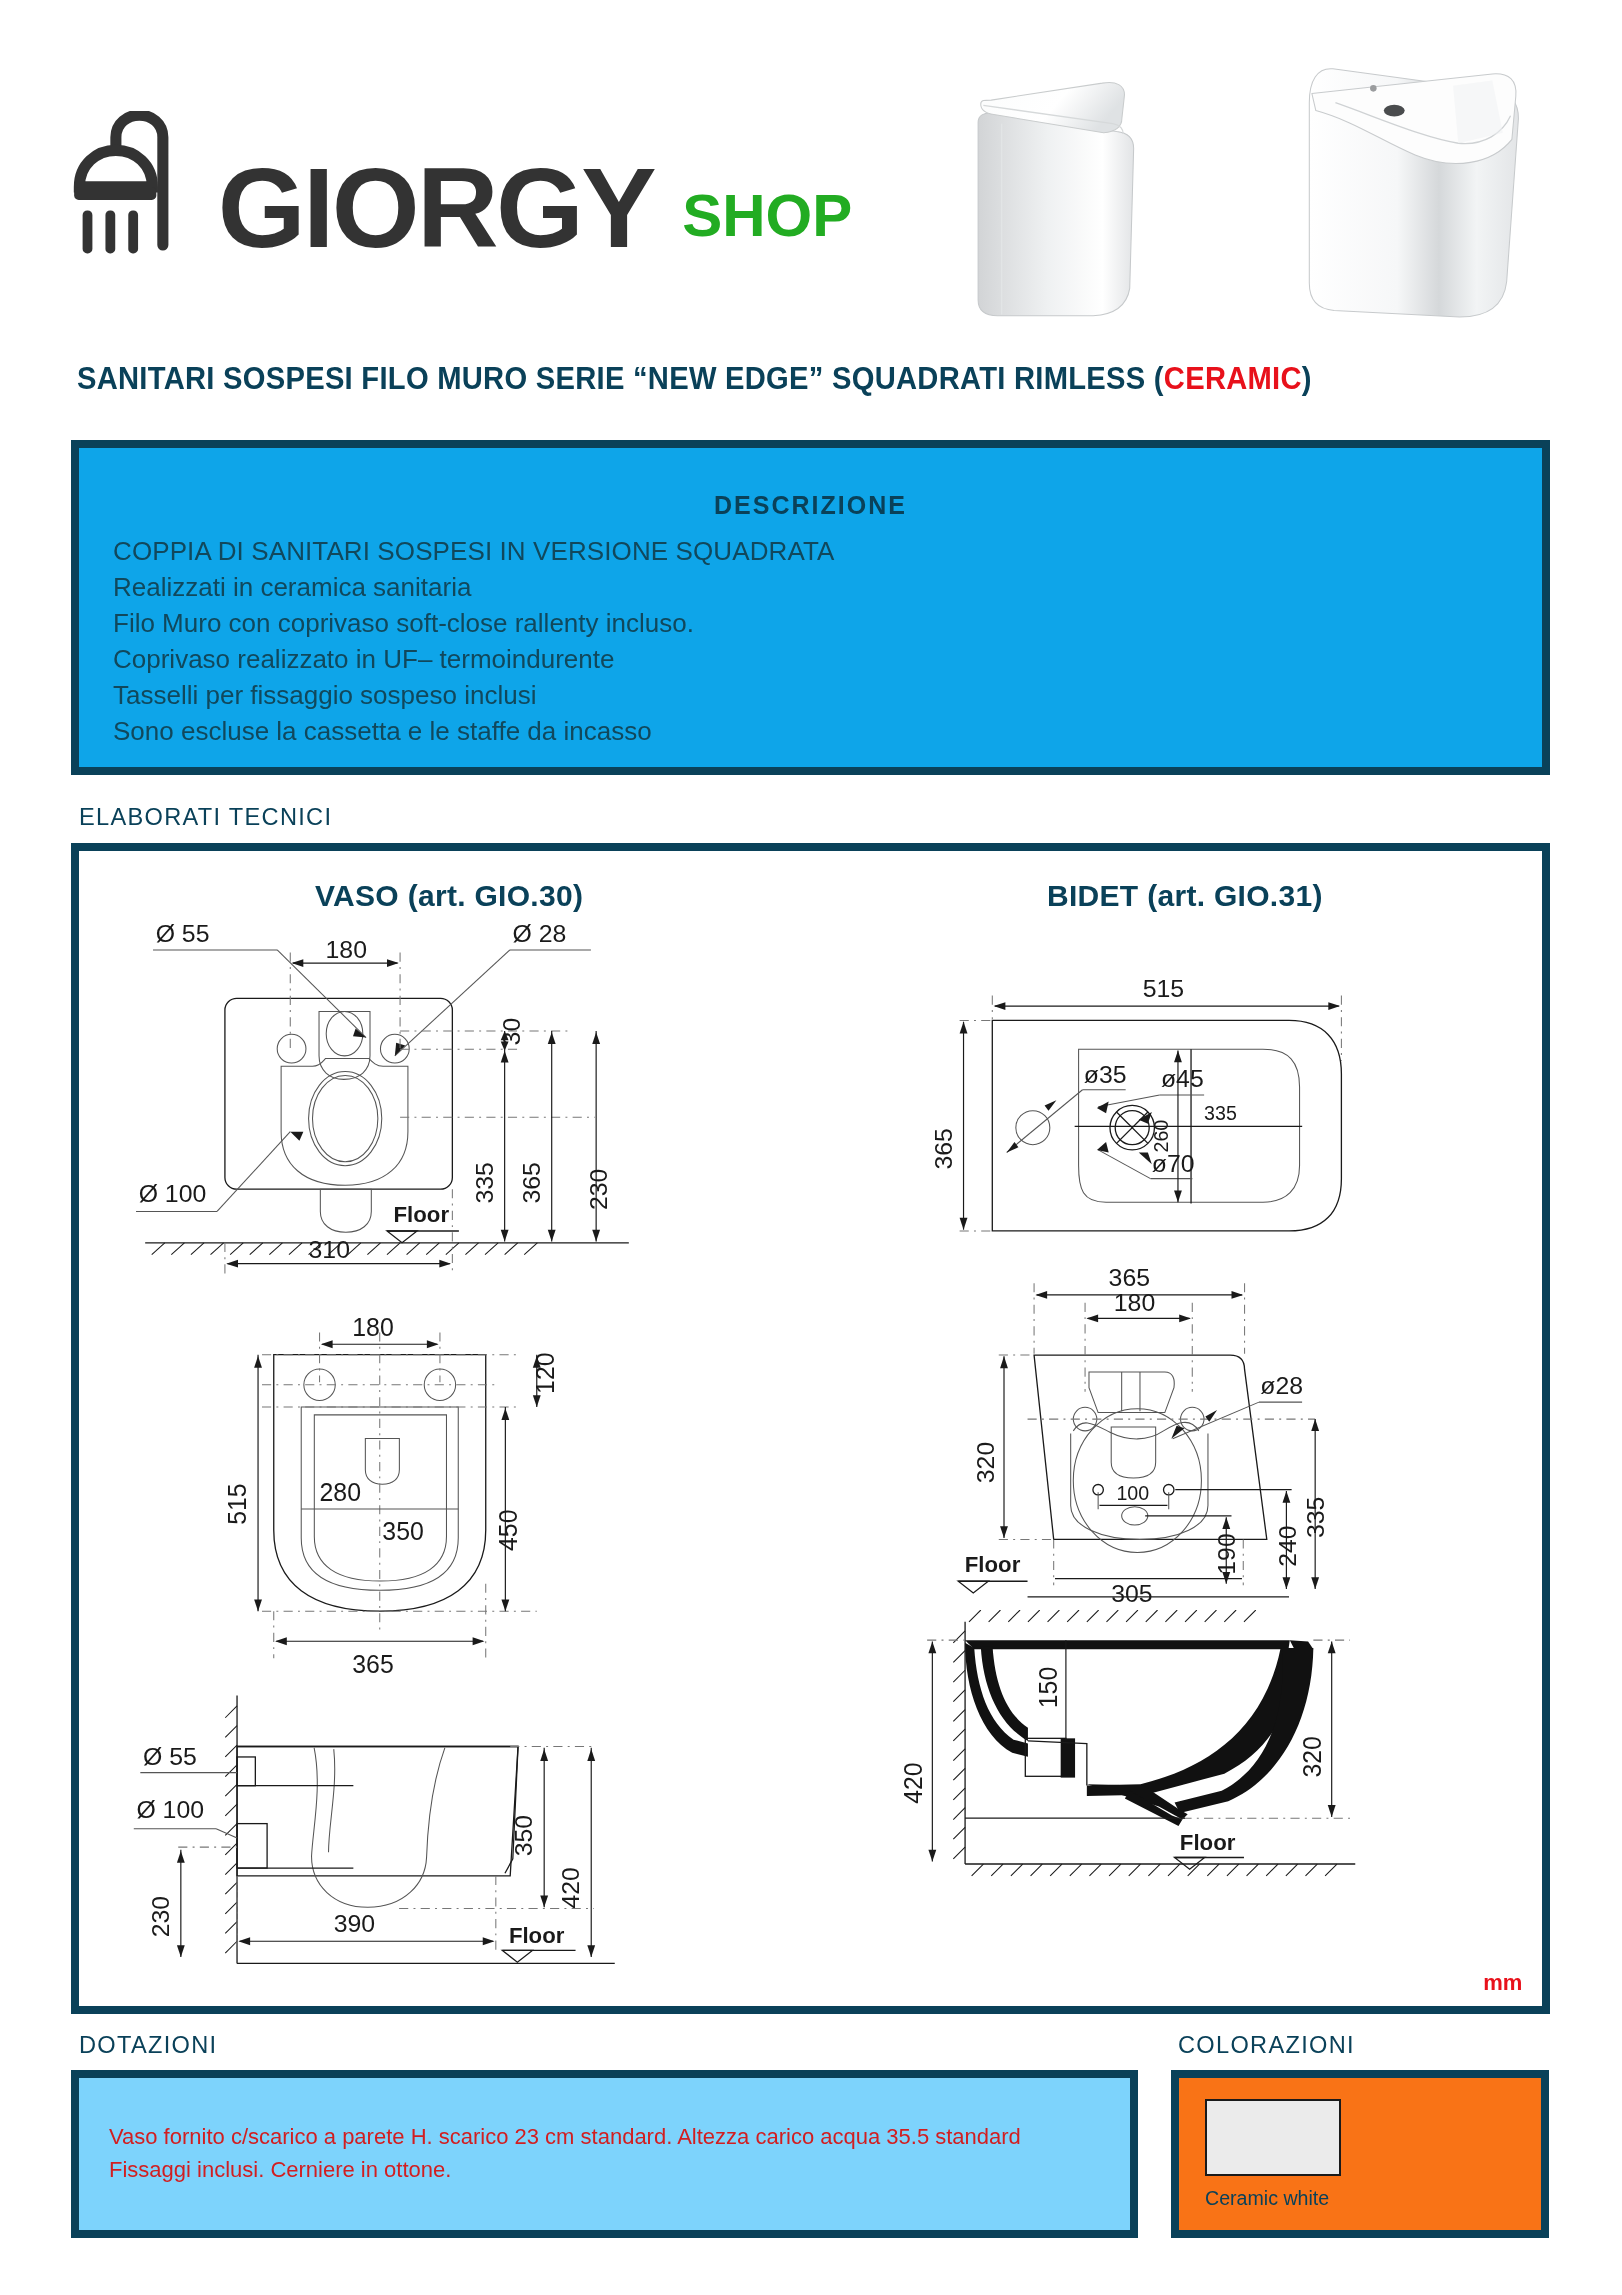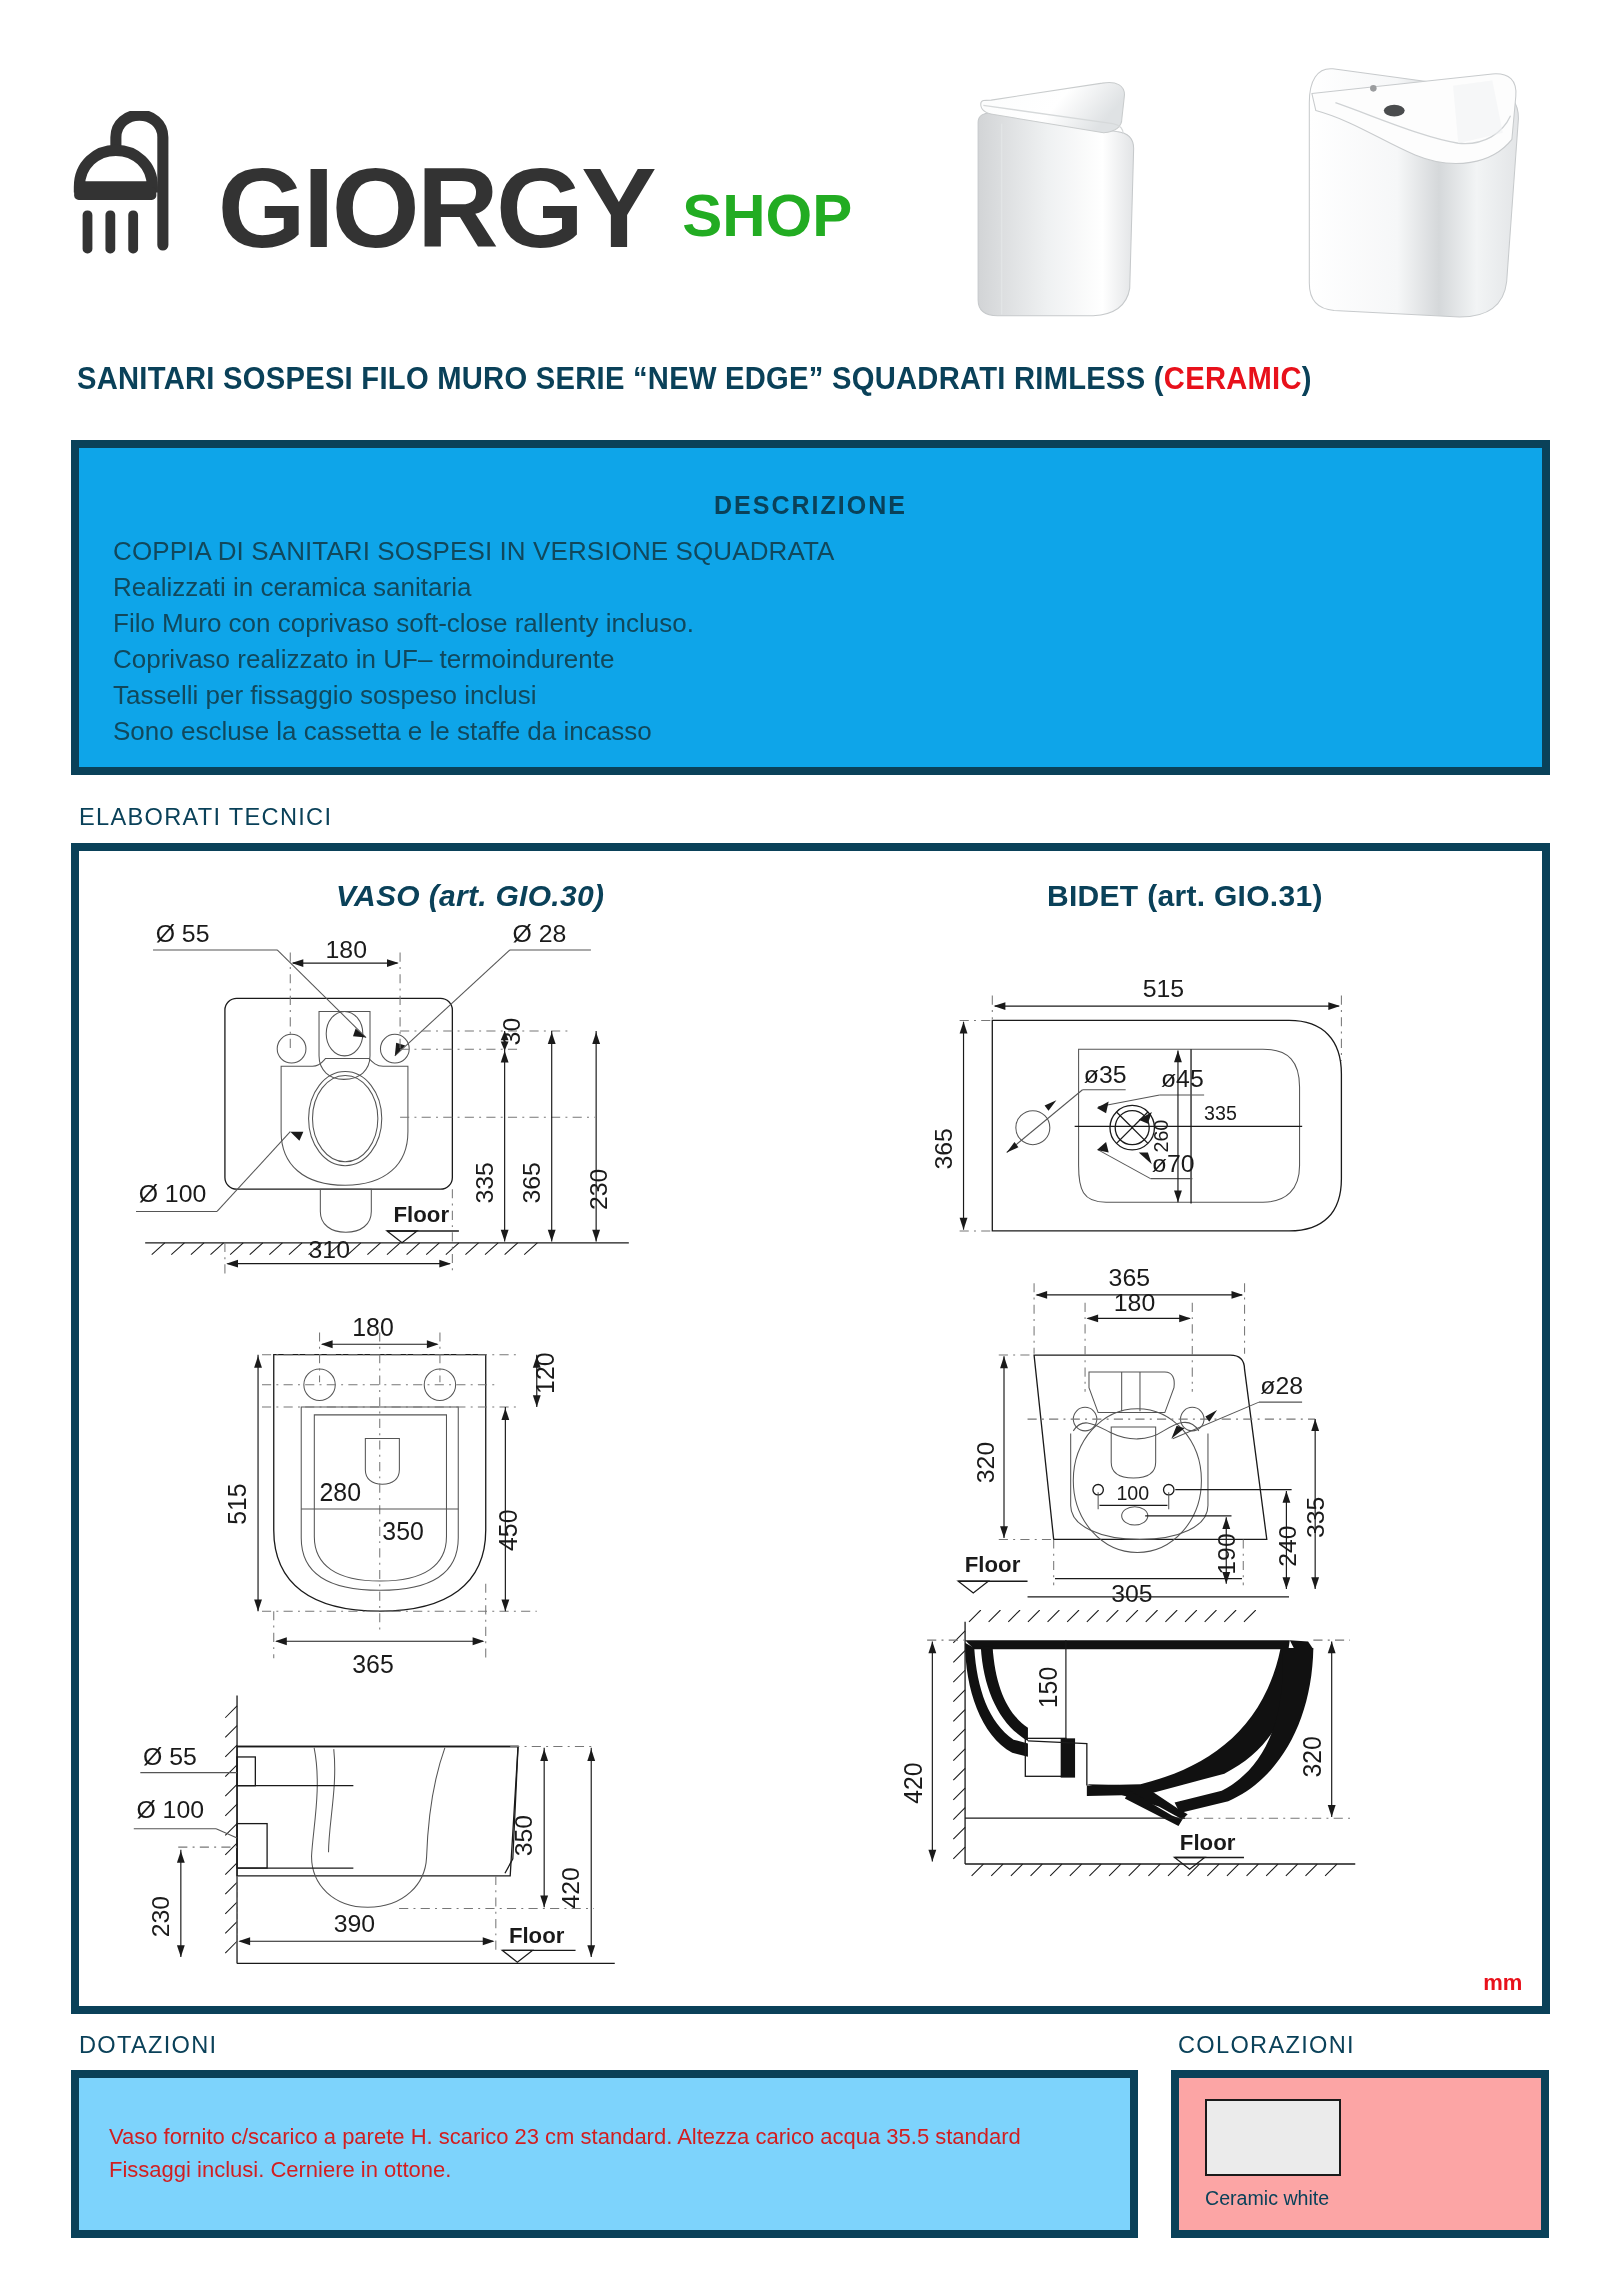--- a/index.html
+++ b/index.html
@@ -28,38 +28,38 @@
 
   
   .section-label{position:absolute;font-size:23.6px;font-weight:500;letter-spacing:1.3px;color:#0a4159;}
   #lbl-elaborati{left:79px;top:804px;}
   #lbl-dotazioni{left:79px;top:2032px;}
   #lbl-colorazioni{left:1178px;top:2032px;}
 
   
   #tech-box{position:absolute;left:71px;top:843px;width:1479px;height:1171px;border:8.5px solid #0a4159;box-sizing:border-box;background:#fff;}
   .tech-title{position:absolute;top:27.5px;font-size:30px;font-weight:bold;color:#0a4159;letter-spacing:0.3px;}
-  #tech-title-vaso{left:257px;font-style:italic;}
+  #tech-title-vaso{left:236px;}
   #tech-title-bidet{left:968px;}
   #mm-label{position:absolute;right:19.6px;bottom:10.5px;font-size:22px;font-weight:bold;color:#e8111b;}
 
   .dwg{position:absolute;}
   #dwg-vaso-1{left:33px;top:65px;}
   #dwg-vaso-2{left:111px;top:425px;}
   #dwg-vaso-3{left:39px;top:838px;}
   #dwg-bidet-1{left:844px;top:105px;}
   #dwg-bidet-2{left:870px;top:406px;}
   #dwg-bidet-3{left:818px;top:759px;}
 
   
   #dotazioni-box{position:absolute;left:71px;top:2070px;width:1067px;height:168px;border:8.5px solid #0a4159;box-sizing:border-box;background:#7dd3fc;}
   #dotazioni-text{position:absolute;left:30px;top:42px;}
   #dotazioni-text div{font-size:22px;line-height:33px;color:#d21e20;white-space:nowrap;}
 
-  #colorazioni-box{position:absolute;left:1171px;top:2070px;width:378px;height:168px;border:8.5px solid #0a4159;box-sizing:border-box;background:#fca5a5;}
+  #colorazioni-box{position:absolute;left:1171px;top:2070px;width:378px;height:168px;border:8.5px solid #0a4159;box-sizing:border-box;background:#f97316;}
   #swatch{position:absolute;left:26px;top:21px;width:136px;height:77px;background:#ebebeb;border:2.6px solid #1a1a1a;box-sizing:border-box;}
   #swatch-label{position:absolute;left:26px;top:109px;font-size:19.6px;color:#0a4159;}
 
   svg{display:block;}
   .ln{stroke:#1a1a1a;stroke-width:2;fill:none;}
   .lnt{stroke:#555;stroke-width:1.6;fill:none;}
   .dim{stroke:#1a1a1a;stroke-width:1.8;fill:none;}
   .dash{stroke:#777;stroke-width:1.6;fill:none;stroke-dasharray:14 8 3 8;}
   .dtxt{font-family:"Liberation Sans",sans-serif;font-size:38px;fill:#1a1a1a;}
   .dtxt-s{font-family:"Liberation Sans",sans-serif;font-size:30px;fill:#1a1a1a;}

